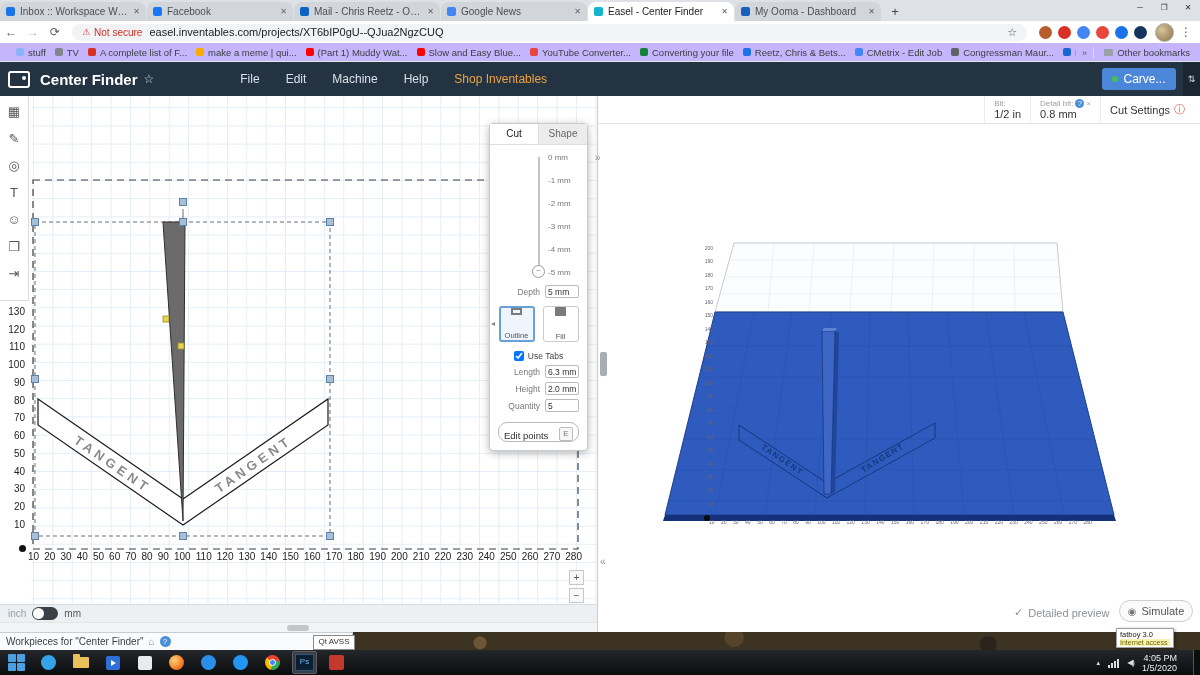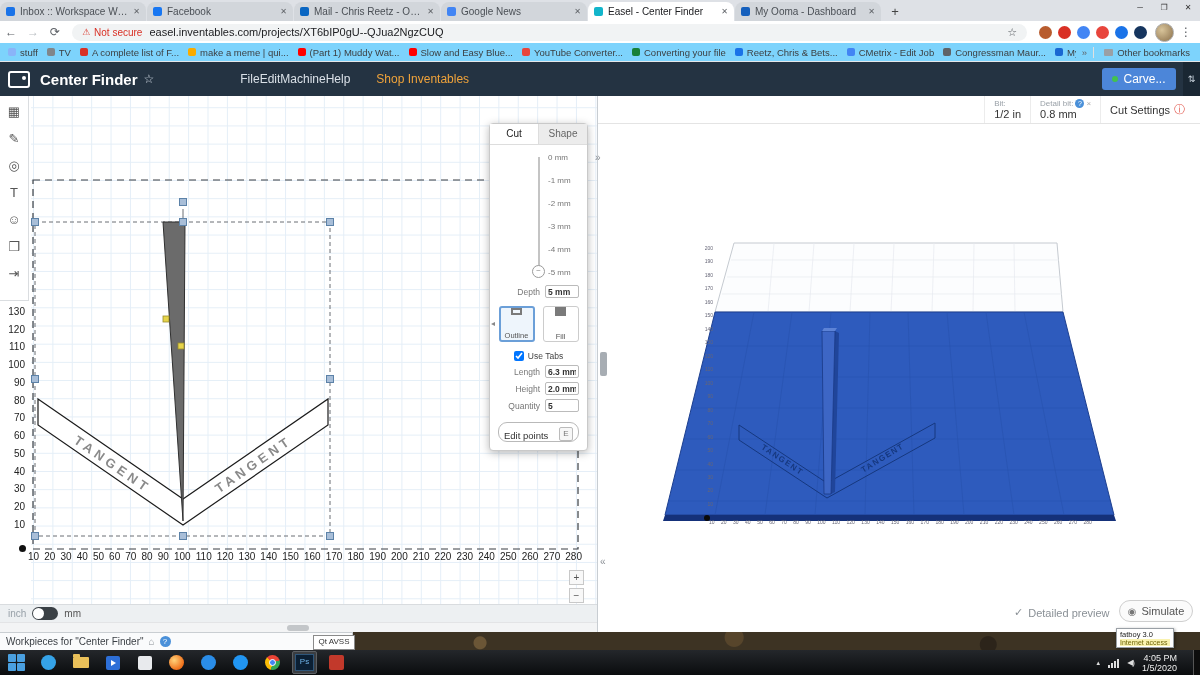--- a/index.html
+++ b/index.html
@@ -24,41 +24,41 @@
   .addressbar{flex:1;height:17px;margin:0 6px;background:#f1f3f4;border-radius:9px;display:flex;align-items:center;padding:0 10px;min-width:0;}
   .warn{color:#d93025;font-size:9px;margin-right:4px;flex:none;}
   .notsecure{color:#d93025;font-size:10px;margin-right:7px;flex:none;}
   .url{color:#202124;font-size:11px;flex:1;white-space:nowrap;overflow:hidden;}
   .addr-star{color:#5f6368;font-size:11px;flex:none;}
   .ext{width:13px;height:13px;border-radius:50%;margin-left:6px;flex:none;}
   .e1{background:#b85c2e}.e2{background:#d93025}.e3{background:#4285f4}.e4{background:#e8453c}.e5{background:#1a73e8}.e6{background:#16355e}
   .avatar{width:17px;height:17px;border-radius:50%;background:radial-gradient(circle at 35% 35%,#d8c49a,#8a6f4a);margin-left:8px;border:1px solid #aaa;flex:none;}
   .menu3{font-size:12px;color:#5f6368;margin:0 8px 0 6px;flex:none;}
   
-  .bookmarksbar{position:absolute;left:0;top:43px;width:1200px;height:19px;background:#7dd3fc;border-bottom:1px solid #e4e7ea;
-                display:flex;align-items:center;font-size:9.5px;color:#3c4043;padding-left:8px;box-sizing:border-box;}
+  .bookmarksbar{position:absolute;left:0;top:43px;width:1200px;height:19px;background:#c4b5fd;border-bottom:1px solid #e4e7ea;
+                display:flex;align-items:center;font-size:9.5px;color:#3c4043;padding-left:16px;box-sizing:border-box;}
   .bm-list{display:flex;align-items:center;overflow:hidden;white-space:nowrap;flex:0 1 auto;}
   .bm{display:inline-flex;align-items:center;margin-right:9px;}
   .bm::before{content:"";width:8px;height:8px;border-radius:2px;margin-right:4px;background:#9aa0a6;flex:none;}
   .bm:nth-child(1)::before{background:#8ab4f8}.bm:nth-child(2)::before{background:#80868b}
   .bm:nth-child(3)::before{background:#d93025}.bm:nth-child(4)::before{background:#f9ab00}
   .bm:nth-child(5)::before{background:#f00}.bm:nth-child(6)::before{background:#f00}
   .bm:nth-child(7)::before{background:#e8453c}.bm:nth-child(8)::before{background:#188038}
   .bm:nth-child(9)::before{background:#1a73e8}.bm:nth-child(10)::before{background:#4285f4}
   .bm:nth-child(11)::before{background:#5f6368}.bm:nth-child(12)::before{background:#1967d2}
   .bm-overflow{margin:0 6px;color:#5f6368;flex:none;}
   .other-bm{margin-left:auto;margin-right:10px;display:flex;align-items:center;border-left:1px solid #e0e0e0;padding-left:10px;flex:none;}
   .other-bm::before{content:"";width:9px;height:7px;background:#9aa0a6;border-radius:1px;margin-right:4px;}
   
   .easelbar{position:absolute;left:0;top:62px;width:1200px;height:34px;background:#243342;display:flex;align-items:center;color:#fff;}
   .easel-logo{width:18px;height:13px;border:2px solid #fff;border-radius:3px;margin:0 10px 0 8px;position:relative;flex:none;}
   .easel-logo::after{content:"";position:absolute;right:2px;top:3px;width:4px;height:4px;background:#fff;border-radius:50%;}
   .app-title{font-size:15px;font-weight:bold;}
   .title-star{font-size:12px;margin-left:6px;color:#cfd8e2;}
-  .appmenus{display:flex;margin-left:86px;font-size:12px;color:#d9e0e7;}
+  .appmenus{display:flex;margin-left:86px;gap:26px;font-size:12px;color:#d9e0e7;}
   .shoplink{margin-left:26px;font-size:12px;color:#f0a33a;}
   .carve{position:absolute;right:24px;top:6px;width:74px;height:22px;background:#4c86d9;border-radius:3px;display:flex;align-items:center;justify-content:center;font-size:12px;color:#fff;gap:5px;}
   .carve-dot{width:6px;height:6px;background:#43c24e;border-radius:50%;}
   .panwidget{position:absolute;right:0;top:0;width:17px;height:34px;background:#1a2733;display:flex;align-items:center;justify-content:center;font-size:9px;color:#cfd8e2;}
   
   .toolrail{position:absolute;left:0;top:96px;width:29px;height:205px;background:#fff;border-right:1px solid #dadde0;border-bottom:1px solid #dadde0;
             display:flex;flex-direction:column;align-items:center;padding-top:8px;box-sizing:border-box;gap:12px;font-size:13px;color:#555;z-index:3;}
   .toolrail span{width:18px;text-align:center;}
   
   .canvas{position:absolute;left:0;top:96px;width:597px;height:508px;background-color:#fff;
@@ -93,21 +93,21 @@
   .cp-tabs{display:flex;height:20px;border-bottom:1px solid #ddd;}
   .cp-tab{flex:1;text-align:center;line-height:20px;font-size:10px;background:#ececec;color:#666;}
   .cp-tab.active{background:#fff;color:#222;}
   .cp-tab + .cp-tab{border-left:1px solid #ddd;}
   .slider-zone{position:relative;height:128px;margin-top:8px;}
   .slider-track{position:absolute;left:48px;top:4px;width:2px;height:118px;background:#c4c4c4;}
   .slider-labels{position:absolute;left:58px;top:0;height:124px;display:flex;flex-direction:column;justify-content:space-between;font-size:8px;color:#777;}
   .slider-handle{position:absolute;left:42px;top:112px;width:13px;height:13px;background:#fff;border:1px solid #9a9a9a;border-radius:50%;box-sizing:border-box;text-align:center;line-height:10px;font-size:8px;color:#888;}
   .cp-row{display:flex;align-items:center;margin:4px 8px 0 8px;justify-content:flex-end;gap:5px;}
   .cp-label{color:#777;font-size:8.5px;}
-  .cp-input{width:34px;height:13px;border:1px solid #bbb;border-radius:2px;font-size:8.5px;padding:0 2px;color:#333;font-family:inherit;box-sizing:border-box;font-weight:bold;}
+  .cp-input{width:34px;height:13px;border:1px solid #bbb;border-radius:2px;font-size:8.5px;padding:0 2px;color:#333;font-family:inherit;box-sizing:border-box;}
   .cuttype{display:flex;gap:8px;justify-content:center;margin-top:8px;position:relative;}
   .ct-caret{position:absolute;left:1px;top:13px;font-size:8px;color:#888;}
   .ct-btn{width:36px;height:36px;border:1px solid #ccc;border-radius:3px;display:flex;flex-direction:column;align-items:center;justify-content:center;gap:16px;font-size:7.5px;color:#555;background:#fff;box-sizing:border-box;}
   .ct-btn.selected{border:2px solid #6b9fd8;background:#eef5fc;}
   .ct-icon-outline{width:11px;height:11px;border:2px solid #7a7a7a;box-sizing:border-box;}
   .ct-icon-fill{width:11px;height:11px;background:#7a7a7a;}
   .usetabs{display:flex;align-items:center;justify-content:center;gap:4px;margin-top:9px;font-size:8.5px;color:#444;}
   .usetabs input{width:10px;height:10px;margin:0;}
   .editpoints{margin:10px 8px 0 8px;height:18px;border:1px solid #b9b9b9;border-radius:9px;display:flex;align-items:flex-end;justify-content:space-between;padding:0 5px;font-size:9.5px;color:#333;background:#fff;}
   .ep-key{width:12px;height:12px;border:1px solid #bbb;border-radius:2px;font-size:8px;text-align:center;line-height:11px;color:#777;background:#f7f7f7;}

